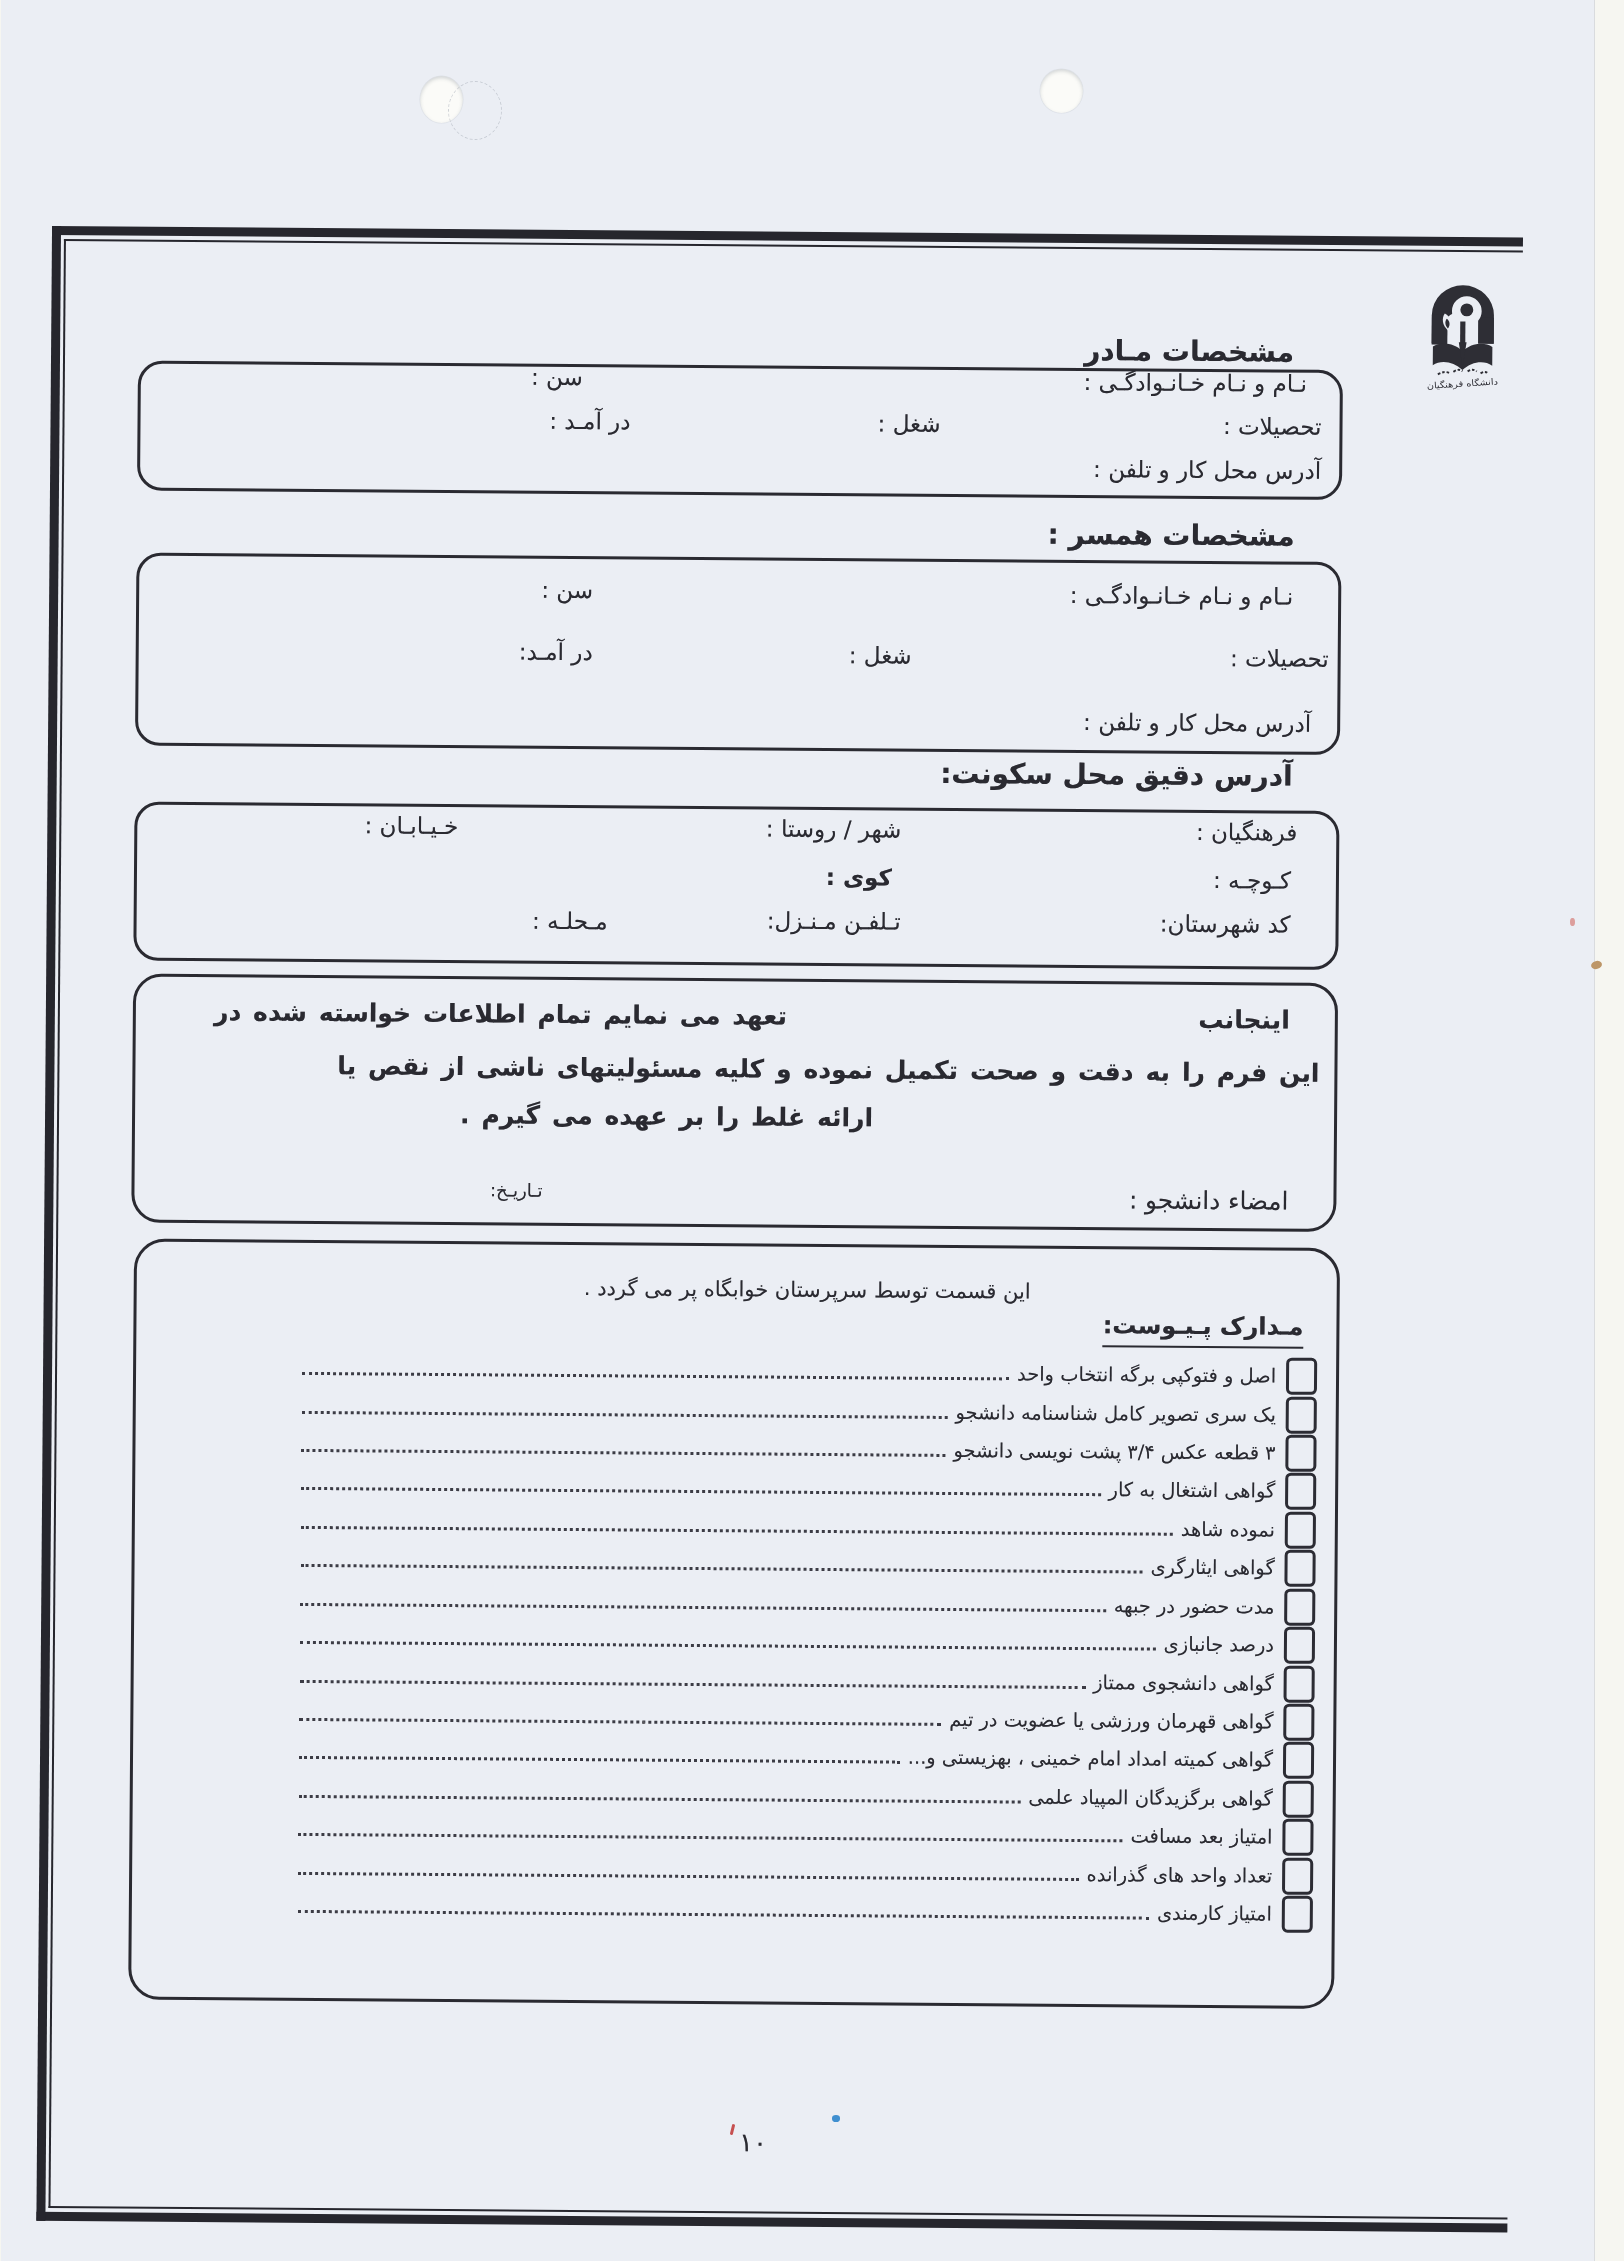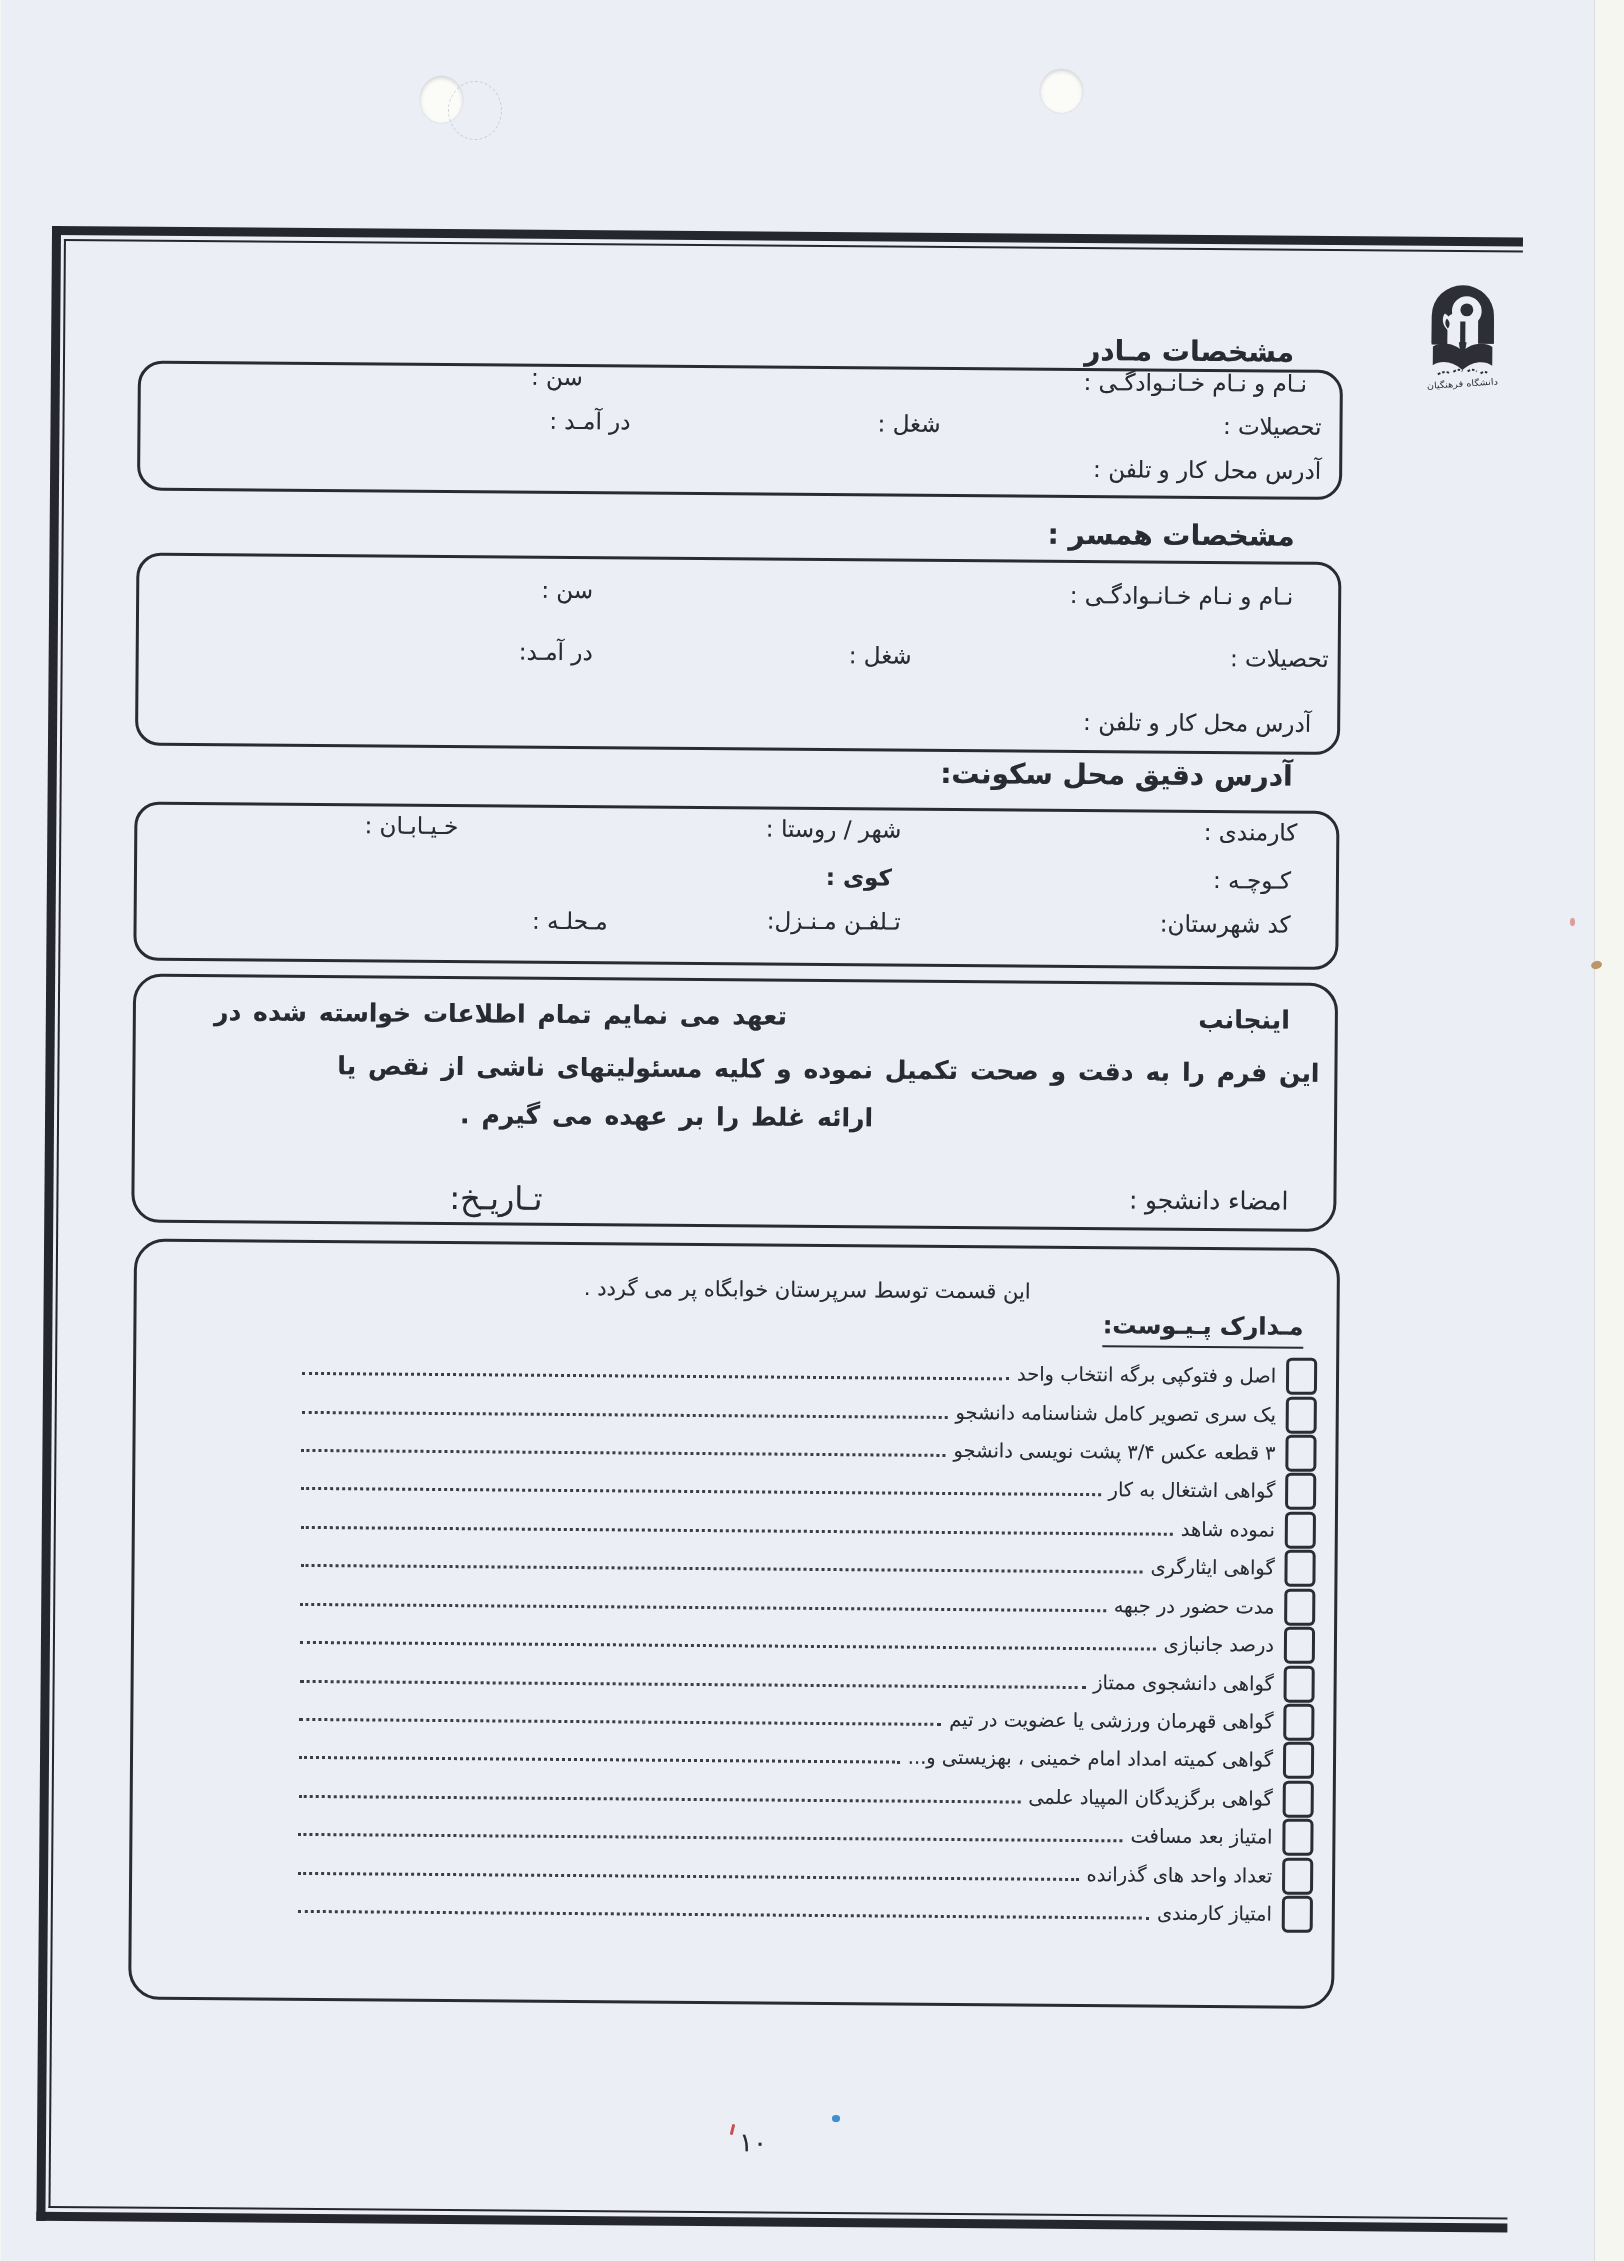--- a/index.html
+++ b/index.html
@@ -80,36 +80,36 @@
     <div class="fbox" style="left:139px;top:552px;width:1199px;height:187px;"></div>
     <span class="lbl" style="right:329px;top:574px;">نـام و نـام خـانـوادگـی :</span>
     <span class="lbl" style="right:1029px;top:573px;">سن :</span>
     <span class="lbl" style="right:293px;top:636px;">تحصیلات :</span>
     <span class="lbl" style="right:710px;top:636px;">شغل :</span>
     <span class="lbl" style="right:1029px;top:635px;">در آمـد:</span>
     <span class="lbl" style="right:310px;top:701px;">آدرس محل کار و تلفن :</span>
 
     <div class="sec-title" style="right:328px;top:750px;">آدرس دقیق محل سکونت:</div>
     <div class="fbox" style="left:139px;top:801px;width:1199px;height:153px;"></div>
-    <span class="lbl" style="right:323px;top:810px;">کارمندی :</span>
+    <span class="lbl" style="right:323px;top:810px;">فرهنگیان :</span>
     <span class="lbl" style="right:719px;top:810px;">شهر / روستا :</span>
     <span class="lbl" style="right:1162px;top:810px;">خـیـابـان :</span>
     <span class="lbl" style="right:329px;top:858px;">کـوچـه :</span>
     <span class="lbl" style="right:728px;top:858px;font-weight:bold;">کوی :</span>
     <span class="lbl" style="right:1012px;top:904px;">مـحلـه :</span>
     <span class="lbl" style="right:329px;top:902px;">کد شهرستان:</span>
     <span class="lbl" style="right:719px;top:902px;">تـلفـن مـنـزل:</span>
 
     <div class="fbox" style="left:139px;top:973px;width:1199px;height:243px;border-radius:28.5px;"></div>
     <span class="pledge-t" style="right:329px;top:996px;font-weight:bold;">اینجانب</span>
     <span class="pledge-t" style="right:832px;top:996px;font-weight:bold;">تعهد می نمایم تمام اطلاعات خواسته شده در</span>
     <span class="pledge-t" style="right:299px;top:1049px;font-weight:bold;">این فرم را به دقت و صحت تکمیل نموده و کلیه مسئولیتهای ناشی از نقص یا</span>
     <span class="pledge-t" style="right:745px;top:1097px;font-weight:bold;">ارائه غلط را بر عهده می گیرم .</span>
     <span class="lbl" style="right:329px;top:1177px;font-size:24.6px;">امضاء دانشجو :</span>
-    <span class="lbl" style="right:1075px;top:1176px;font-size:32px;">تـاریـخ:</span>
+    <span class="lbl" style="right:1075px;top:1176px;font-size:18px;">تـاریـخ:</span>
 
     <div class="fbox" style="left:142px;top:1238px;width:1200px;height:755px;border-radius:31px;"></div>
     <span class="note" style="right:586px;top:1272px;">این قسمت توسط سرپرستان خوابگاه پر می گردد .</span>
     <span class="att-title" style="right:313px;top:1303px;">مـدارک پـیـوست:</span>
     <div id="attachments-list">
   <div class="clrow" style="top: 1349px;">
     <span class="cl-box"></span>
     <span class="cl-label">اصل و فتوکپی برگه انتخاب واحد</span>
     <span class="cl-leader"></span>
   </div>

